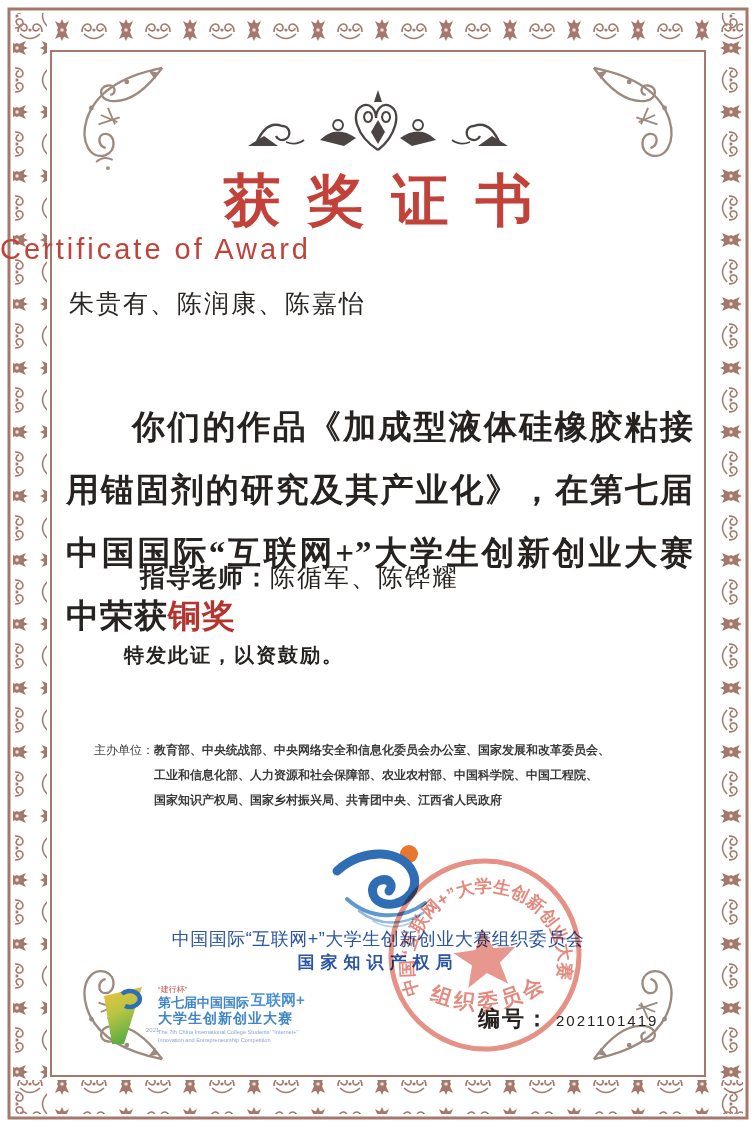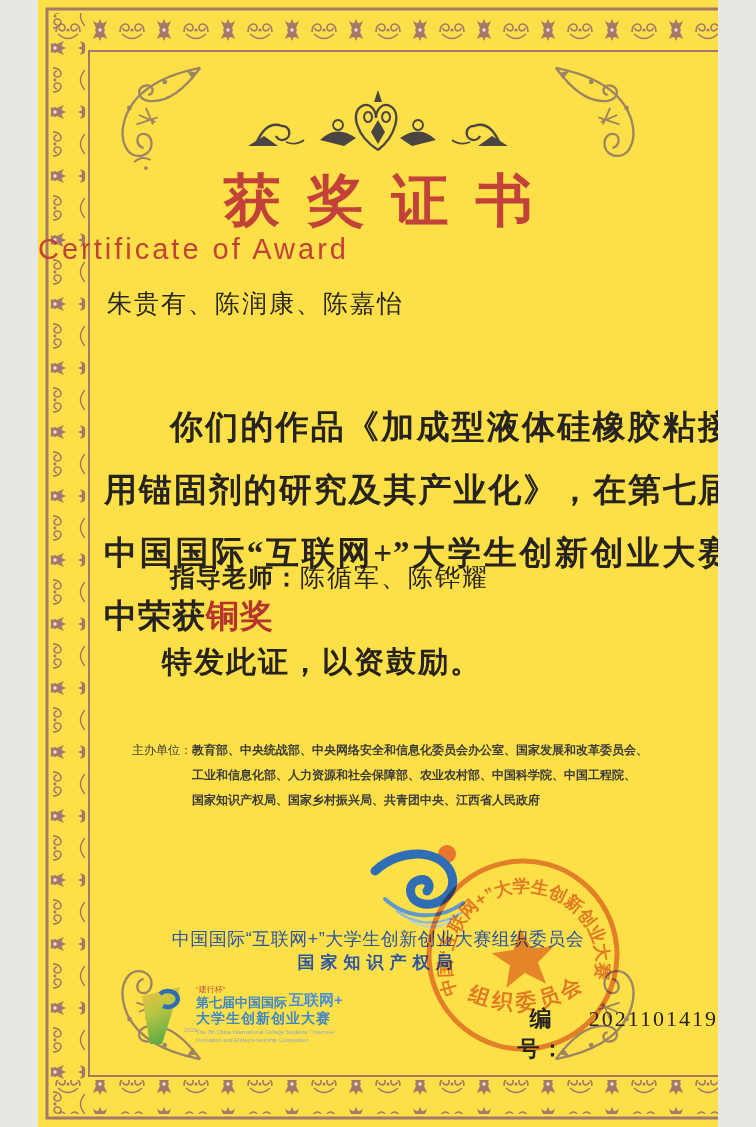--- a/index.html
+++ b/index.html
@@ -1,18 +1,18 @@
 <!DOCTYPE html>
 <html><head>
 <meta charset="utf-8">
 <style>
   html,body{margin:0;padding:0;background:#e9e7e4;}
   .page{
-    position:relative;width:680px;height:1127px;margin:0 auto;
-    background:#fde047;
+    position:relative;width:756px;height:1127px;margin:0 auto;
+    background:#ffffff;
     overflow:hidden;
     font-family:"Liberation Serif","DejaVu Serif",serif;
     color:#26221f;
   }
   .abs{position:absolute;}
   svg text{user-select:none;}
 
   
   .frame{left:0;top:0;width:756px;height:1127px;}
 
@@ -40,24 +40,24 @@
   .recipients{left:69px;top:287px;font-size:25px;letter-spacing:2px;color:#2a2623;}
 
   
   .statement{
     left:66px;top:396px;width:628px;
     font-size:33px;line-height:63px;font-weight:600;
     text-align:justify;text-indent:2em;letter-spacing:1px;
   }
   .statement .award{color:#b5342d;font-weight:700;}
 
-  .advisor{left:132px;top:561px;font-size:25px;}
+  .advisor{left:140px;top:561px;font-size:25px;}
   .advisor .lbl{font-weight:700;letter-spacing:1px;}
   .advisor .names{letter-spacing:2px;}
-  .closing{left:124px;top:642px;font-size:30px;font-weight:700;letter-spacing:2px;}
+  .closing{left:124px;top:642px;font-size:20px;font-weight:700;letter-spacing:2px;}
 
   
   .orgs{
     left:94px;top:738px;width:580px;
     font-family:"Liberation Sans","DejaVu Sans",sans-serif;
     font-size:12px;line-height:25px;color:#3b3b3b;
   }
   .org-row{display:flex;}
   .org-row .org-label{flex:0 0 auto;white-space:nowrap;}
   .org-row .org-body{flex:1 1 auto;font-weight:bold;}
@@ -71,21 +71,21 @@
   }
   .cdate{
     left:0;top:951px;width:100%;text-align:center;
     font-family:"Liberation Sans","DejaVu Sans",sans-serif;
     font-size:17px;font-weight:700;color:#2b54a3;letter-spacing:6px;
   }
   .seal{left:384px;top:854px;opacity:.9;mix-blend-mode:multiply;transform:rotate(-6deg);}
   .logo7{left:96px;top:980px;}
   .serial{left:478px;top:1004px;font-size:22px;display:flex;align-items:baseline;}
   .serial .lbl{font-weight:700;letter-spacing:2px;text-align:center;}
-  .serial .num{font-family:Liberation Serif, serif;font-size:22px;letter-spacing:2px;margin-left:22px;}
+  .serial .num{font-family:Liberation Sans, sans-serif;font-size:15px;letter-spacing:2px;margin-left:6px;}
 </style>
 </head>
 <body>
 
 <div class="page">
 
   <svg class="abs frame" width="756" height="1127" viewBox="0 0 756 1127">
     <defs>
       <g id="motif">
 

